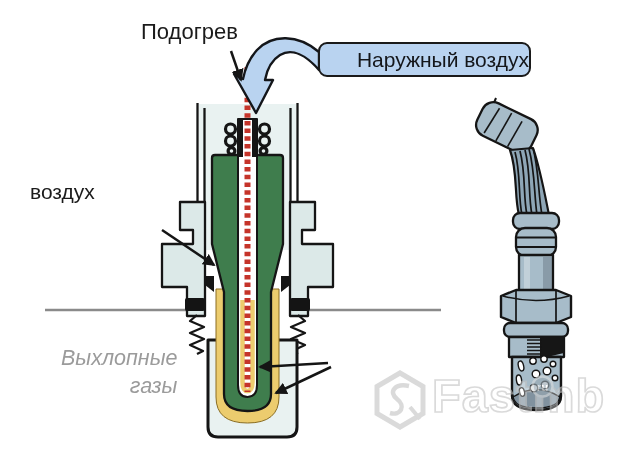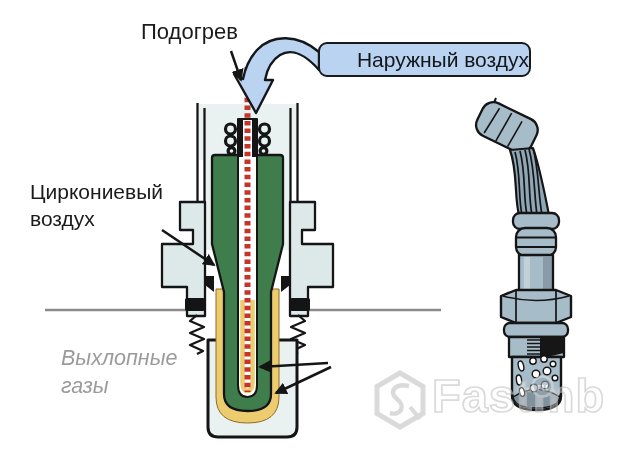--- a/index.html
+++ b/index.html
@@ -1,21 +1,21 @@
 <!DOCTYPE html>
 <html style="--green: #3f7d4d; --yellow: #eccc6e; --red: #c5342a; --lightblue: #b9d3f0; --metal: #dce9e8; --metal-light: #e9f2f1; --body: #a7bcc9; --body-dark: #8ea6b6; --graytext: #9b9b9b; --pipeline: #8a8a8a; --outline: #151515; --watermark-gray: #c4c4c4;"><head>
 <meta charset="utf-8">
 <style>
   html,body{margin:0;padding:0;background:#fff;}
   #stage{
     position:relative;width:620px;height:468px;background:#ffffff;overflow:hidden;
     font-family:"Liberation Sans",sans-serif;
   }
   #stage svg{position:absolute;left:0;top:0;}
-  .lbl{position:absolute;color:#1b1b1b;white-space:nowrap;line-height:1.3;}
+  .lbl{position:absolute;color:#1b1b1b;white-space:nowrap;line-height:1.3;text-align:right;}
   .lbl-heater{left:141px;top:18px;font-size:22px;}
   .lbl-zirconium{left:30px;top:178px;font-size:21px;}
   .lbl-exhaust{left:61px;top:345px;font-size:21.5px;font-style:italic;color:var(--graytext,#9b9b9b);}
   .lbl-platinum{left:327px;top:344px;font-size:20.5px;}
   .air-box{
     position:absolute;left:318px;top:42px;width:209px;height:31px;
     background:var(--lightblue,#b9d3f0);border:2.5px solid #1a1a1a;border-radius:9px;
     display:flex;align-items:center;justify-content:flex-end;font-size:21px;color:#14161a;
   }
 </style>
@@ -187,21 +187,20 @@
   </g>
 </svg>
 
 <div class="lbl lbl-heater">Подогрев</div>
 
 <div class="air-box">
   <span>Наружный воздух</span>
 </div>
 
 <div class="lbl lbl-zirconium">
-  <div>Циркониевый</div>
   <div>воздух</div>
 </div>
 
 <div class="lbl lbl-exhaust">
   <div>Выхлопные</div>
   <div>газы</div>
 </div>
 
 
 </div>

